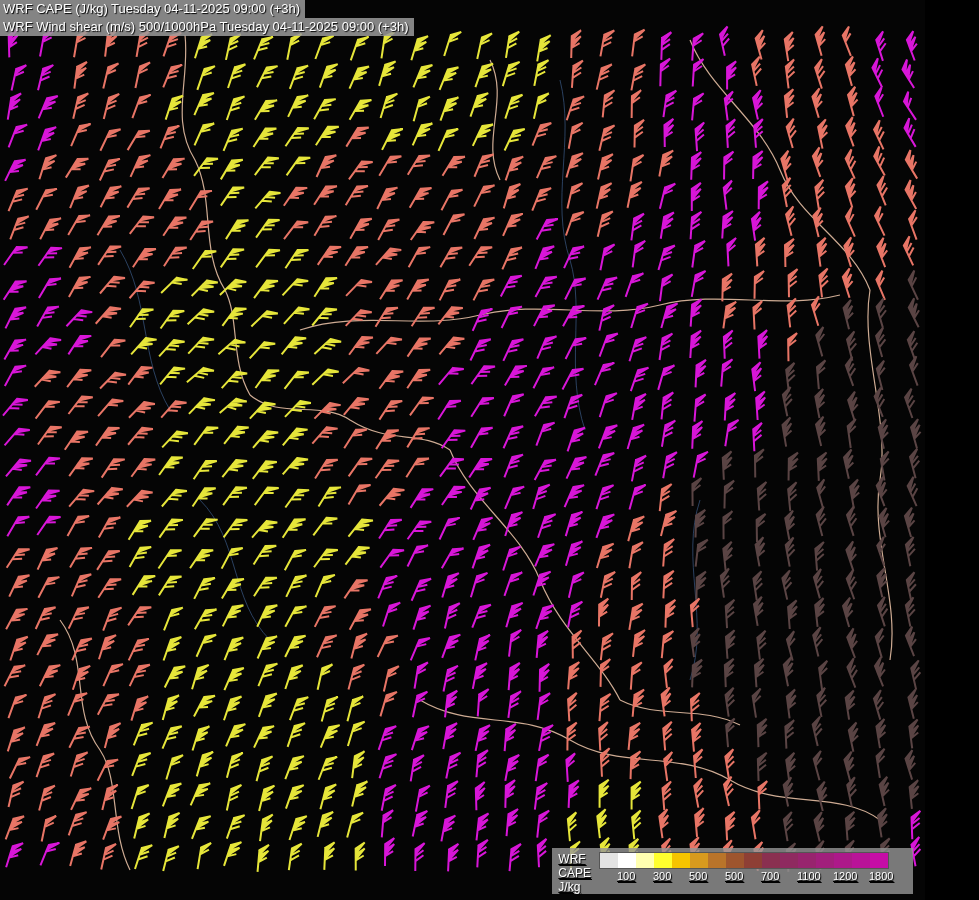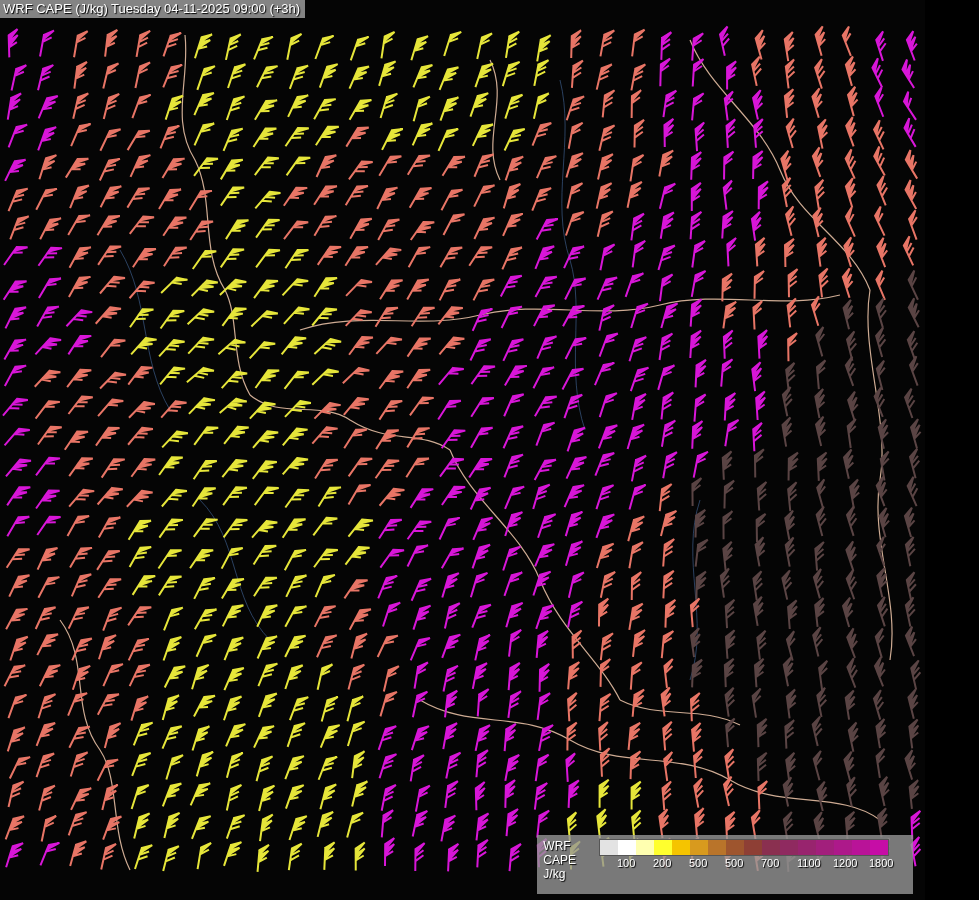--- a/index.html
+++ b/index.html
@@ -6,21 +6,21 @@
   #stage{position:relative;width:925px;height:900px;background:#050505;overflow:hidden;
          font-family:"Liberation Sans", sans-serif;}
   #map-svg{position:absolute;left:0;top:0;}
   
   #title-block{position:absolute;left:0;top:0;z-index:5;}
   .title-line{display:table;background:rgba(155,155,155,0.85);color:#fff;
               font-size:13px;line-height:15px;padding:1px 5px 2px 3px;
               text-shadow:1px 1px 1px #000;white-space:nowrap;}
   
   #legend{position:absolute;right:12px;bottom:6px;z-index:5;background:rgba(150,150,150,0.8);
-          padding:4px 8px 13px 6px;display:flex;gap:23px;align-items:flex-start;}
+          padding:4px 8px 0 6px;display:flex;gap:8px;align-items:flex-start;text-decoration:underline;}
   #legend-title{color:#fff;font-size:12px;line-height:14px;text-shadow:1px 1px 1px #000;}
   #legend-bar-wrap{display:flex;flex-direction:column;}
   #legend-swatches{display:flex;border:1px solid #555;width:288px;height:15px;}
   .swatch{width:18px;height:15px;flex:0 0 18px;}
   #legend-ticks{display:flex;padding-left:18px;margin-top:1px;}
   .tick-label{width:36px;flex:0 0 36px;text-align:left;color:#fff;font-size:11px;
               line-height:12px;text-shadow:1px 1px 1px #000;}
 </style>
 </head>
 <body>
@@ -2650,20 +2650,21 @@
           <path d="M0 11 L0 -11 M0 -11 L9 -17 L0 -6 Z M0 -4 L8 -10 M0 1 L8 -5 " stroke="#d816d8" fill="#d816d8" stroke-width="2"></path>
         </g>
         <g transform="translate(943.4,855.7) rotate(-7.1)">
           <path d="M0 11 L0 -11 M0 -11 L9 -17 L0 -6 Z M0 -5 L9 -11 L0 0 Z M0 1 L8 -4 " stroke="#d816d8" fill="#d816d8" stroke-width="2"></path>
         </g>
       </g>
   </svg>
 
   <div id="title-block">
     <div class="title-line">WRF CAPE (J/kg) Tuesday 04-11-2025 09:00 (+3h)</div>
+    <div class="title-line">WRF Wind shear (m/s) 500/1000hPa Tuesday 04-11-2025 09:00 (+3h)</div>
   </div>
 
   <div id="legend">
     <div id="legend-title">
         <div>WRF</div>
         <div>CAPE</div>
         <div>J/kg</div>
       </div>
     <div id="legend-bar-wrap">
       <div id="legend-swatches">
@@ -2679,21 +2680,21 @@
           <div class="swatch" style="background: rgb(138, 48, 80);"></div>
           <div class="swatch" style="background: rgb(143, 42, 96);"></div>
           <div class="swatch" style="background: rgb(152, 36, 110);"></div>
           <div class="swatch" style="background: rgb(162, 31, 124);"></div>
           <div class="swatch" style="background: rgb(173, 25, 138);"></div>
           <div class="swatch" style="background: rgb(185, 19, 152);"></div>
           <div class="swatch" style="background: rgb(198, 13, 166);"></div>
         </div>
       <div id="legend-ticks">
           <div class="tick-label">100</div>
-          <div class="tick-label">200</div>
+          <div class="tick-label">300</div>
           <div class="tick-label">500</div>
           <div class="tick-label">500</div>
           <div class="tick-label">700</div>
           <div class="tick-label">1100</div>
           <div class="tick-label">1200</div>
           <div class="tick-label">1800</div>
         </div>
     </div>
   </div>
 

